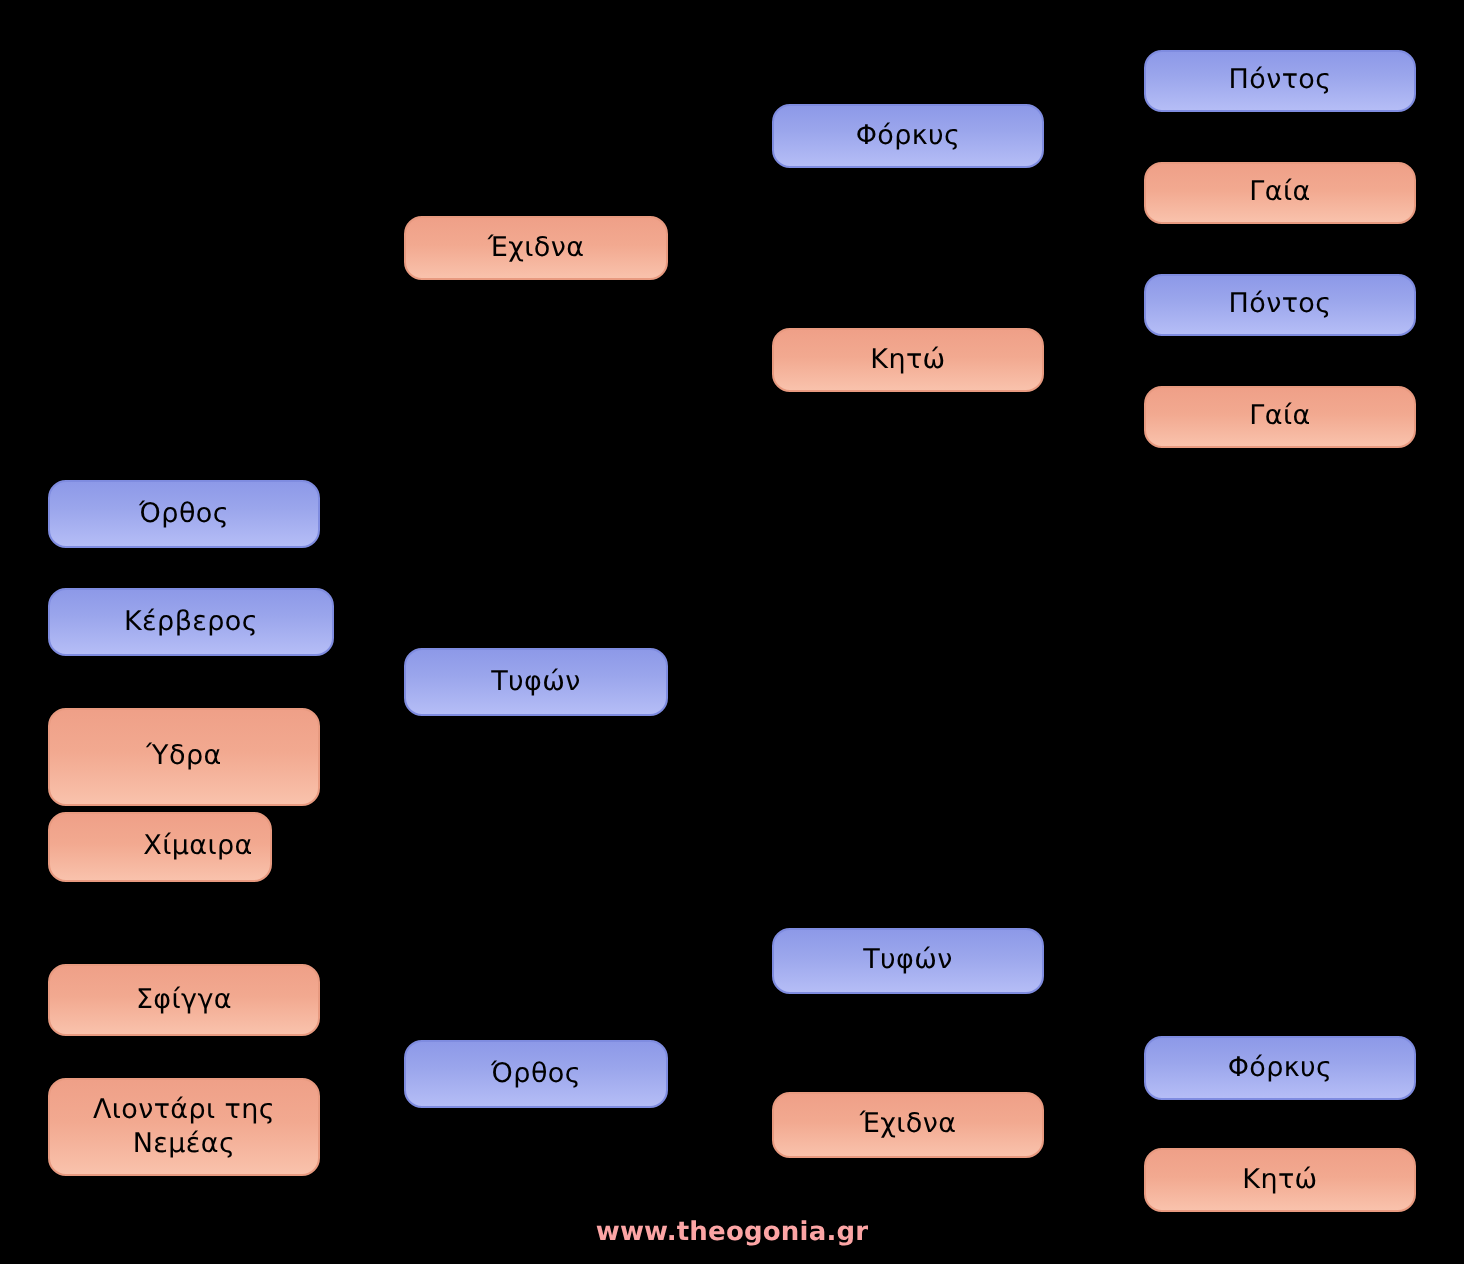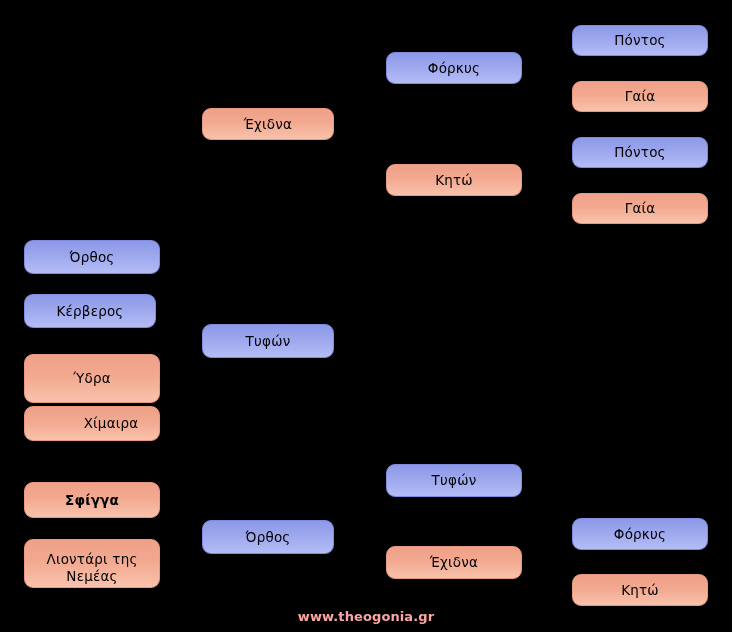--- a/index.html
+++ b/index.html
@@ -80,33 +80,33 @@
       </div>
       <div class="node orange" style="left: 386px; top: 164px; width: 136px; height: 32px;">
         <span class="label">Κητώ</span>
       </div>
       <div class="node orange" style="left: 202px; top: 108px; width: 132px; height: 32px;">
         <span class="label">Έχιδνα</span>
       </div>
       <div class="node blue" style="left: 24px; top: 240px; width: 136px; height: 34px;">
         <span class="label">Όρθος</span>
       </div>
-      <div class="node blue" style="left: 24px; top: 294px; width: 132px; height: 34px;">
+      <div class="node blue" style="left: 24px; top: 294px; width: 143px; height: 34px;">
         <span class="label">Κέρβερος</span>
       </div>
       <div class="node orange" style="left: 24px; top: 354px; width: 136px; height: 49px;">
         <span class="label">Ύδρα</span>
       </div>
-      <div class="node orange" style="left: 24px; top: 406px; width: 136px; height: 35px; padding-left: 44px;">
+      <div class="node orange" style="left: 24px; top: 406px; width: 112px; height: 35px; padding-left: 44px;">
         <span class="label">Χίμαιρα</span>
       </div>
-      <div class="node orange" style="left: 24px; top: 482px; width: 136px; height: 36px; font-weight: bold;">
+      <div class="node orange" style="left: 24px; top: 482px; width: 136px; height: 36px;">
         <span class="label">Σφίγγα</span>
       </div>
-      <div class="node orange" style="left: 24px; top: 539px; width: 136px; height: 49px; align-items: flex-end;">
+      <div class="node orange" style="left: 24px; top: 539px; width: 136px; height: 49px;">
         <span class="label">Λιοντάρι της Νεμέας</span>
       </div>
       <div class="node blue" style="left: 202px; top: 324px; width: 132px; height: 34px;">
         <span class="label">Τυφών</span>
       </div>
       <div class="node blue" style="left: 202px; top: 520px; width: 132px; height: 34px;">
         <span class="label">Όρθος</span>
       </div>
       <div class="node blue" style="left: 386px; top: 464px; width: 136px; height: 33px;">
         <span class="label">Τυφών</span>

